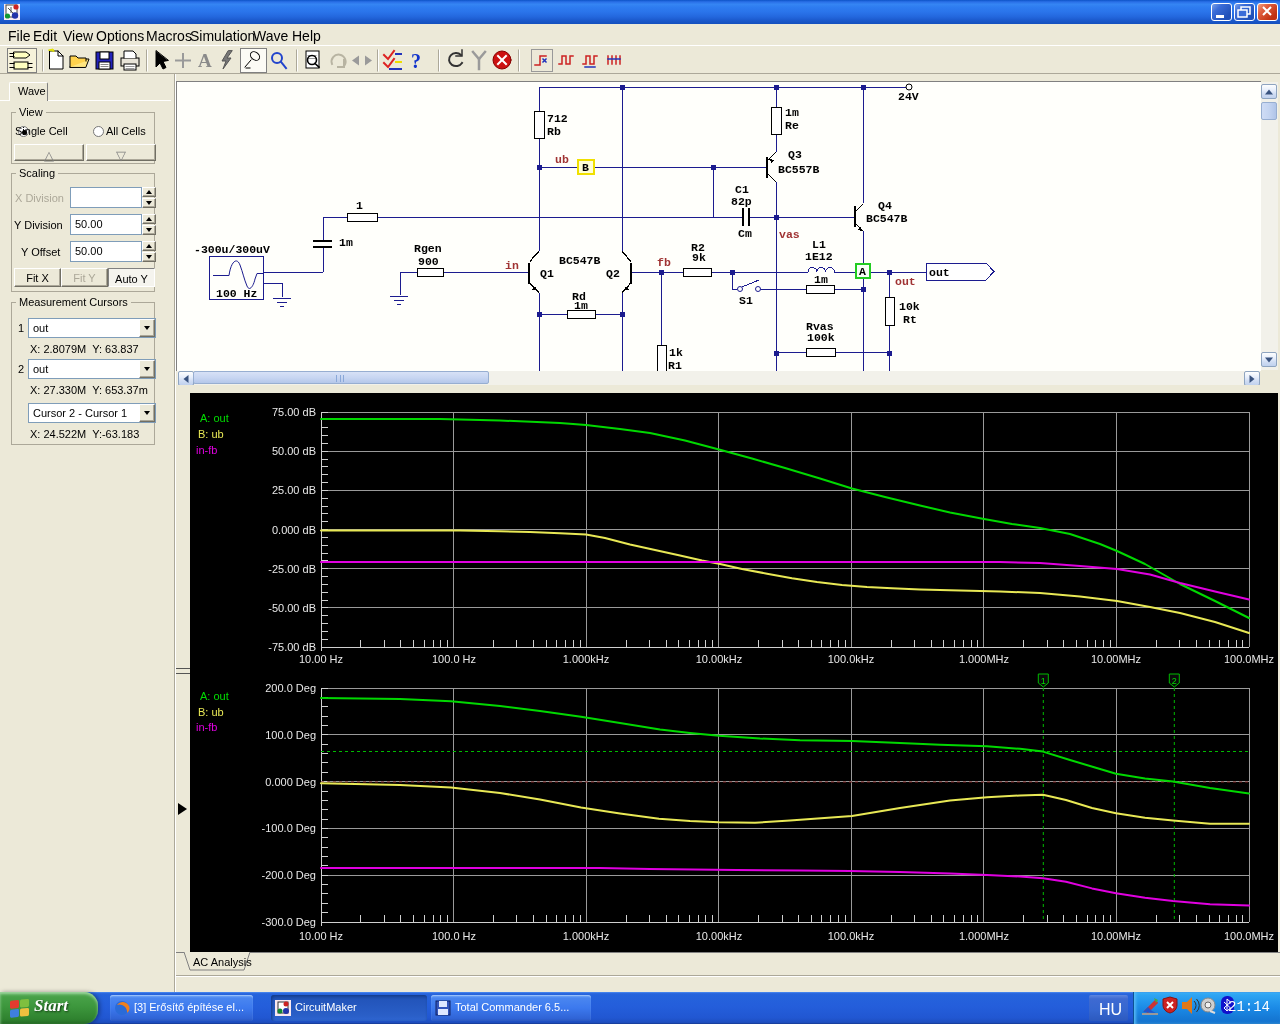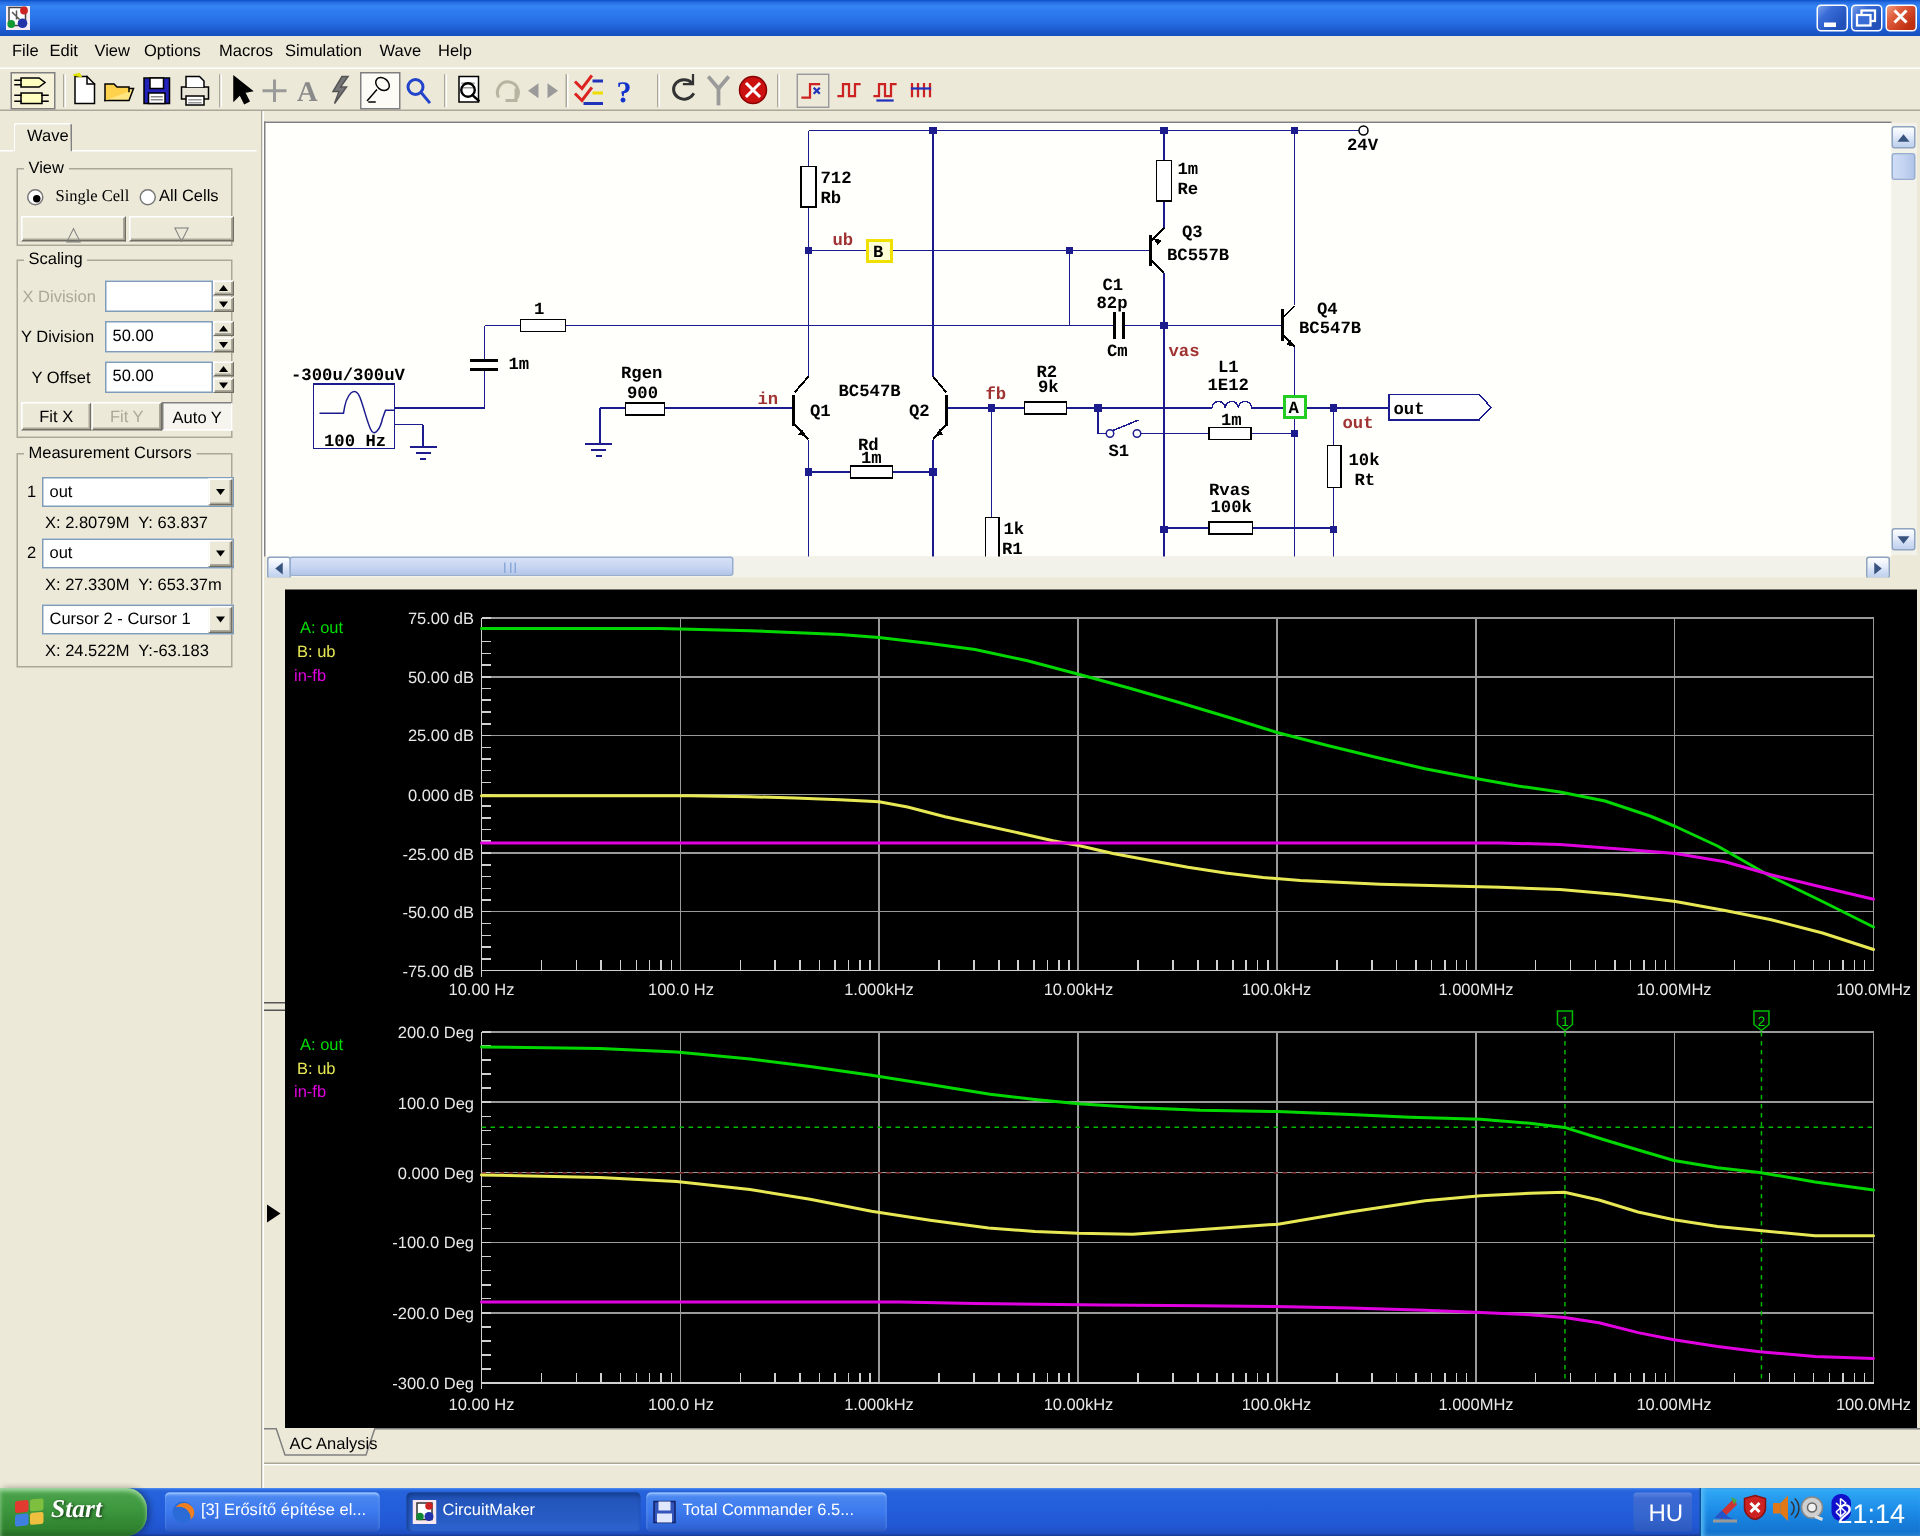--- a/index.html
+++ b/index.html
@@ -7,21 +7,21 @@
 *{box-sizing:border-box;}
 .abs{position:absolute;}
 #titlebar{left:0;top:0;width:1280px;height:24px;
 background:linear-gradient(180deg,#0d53c7 0%,#2a70e8 8%,#3585f3 18%,#2e7cf0 30%,#2a74ea 50%,#2367dd 70%,#1b59cc 85%,#1450bd 100%);}
 #titletext{left:25px;top:3px;color:#fff;font-size:13px;font-weight:bold;
 text-shadow:1px 1px 1px #103a80;white-space:nowrap;}
 .winbtn{top:3px;width:21px;height:18px;border-radius:3px;border:1px solid #fff;
 color:#fff;font-size:11px;text-align:center;line-height:16px;}
 #btnmin,#btnmax{background:linear-gradient(135deg,#7ba1e8 0%,#3a6cd8 30%,#2050b8 80%);}
 #btnclose{background:linear-gradient(135deg,#f0a080 0%,#e06040 30%,#c03010 80%);}
-#menubar{left:0;top:24px;width:1280px;height:21px;background:#ece9d8;font-size:11px;}
+#menubar{left:0;top:24px;width:1280px;height:21px;background:#ece9d8;font-size:14px;}
 #menubar span{position:absolute;top:4px;color:#000;}
 #toolbar{left:0;top:45px;width:1280px;height:29px;background:#ece9d8;
 border-top:1px solid #fff;border-bottom:1px solid #aca899;}
 #leftpanel{left:0;top:74px;width:176px;height:918px;background:#ece9d8;font-size:11px;border-right:1px solid #fff;box-shadow:-1px 0 0 #aca899 inset;}
 .groupbox{position:absolute;border:1px solid #aca899;border-radius:0;}
 .grouplabel{position:absolute;top:-7px;left:4px;background:#ece9d8;padding:0 3px;font-size:11px;}
 #schemwrap{left:176px;top:81px;width:1085px;height:290px;background:#fffffb;
 border-top:1px solid #808080;border-left:1px solid #808080;}
 #wavebg{left:176px;top:385px;width:1104px;height:592px;background:#ece9d8;}
 #waveblack{left:190px;top:393px;width:1088px;height:559px;background:#000;overflow:hidden;}
@@ -232,21 +232,21 @@
 </g>
 </svg>
 </div>
 <div class="abs" id="leftpanel">
   <div class="abs" style="left:9px;top:8px;width:39px;height:19px;background:#ece9d8;border-top:1px solid #fff;border-left:1px solid #fff;border-right:1px solid #808080;border-top-right-radius:2px;border-top-left-radius:2px;padding:2px 0 0 8px;">Wave</div>
   <div class="abs" style="left:0px;top:26px;width:9px;height:0;border-top:1px solid #fff;"></div>
     <div class="abs" style="left:48px;top:26px;width:123px;height:0;border-top:1px solid #fff;"></div>
   <div class="abs groupbox" style="left:11px;top:38px;width:144px;height:52px;">
     <div class="grouplabel">View</div>
     <span class="radio radiosel" style="left:6px;top:13px;"></span>
-    <div class="abs" style="left:25px;top:12px;font-family:Liberation Serif, serif;">Single Cell</div>
+    <div class="abs" style="left:3px;top:12px;">Single Cell</div>
     <span class="radio" style="left:81px;top:13px;"></span>
     <div class="abs" style="left:94px;top:12px;">All Cells</div>
     <div class="abs btn" style="left:2px;top:31px;width:70px;height:17px;">
       <span style="color:#808080;font-size:13px;">△</span>
     </div>
     <div class="abs btn" style="left:74px;top:31px;width:70px;height:17px;"><span style="color:#808080;font-size:13px;">▽</span></div>
   </div>
   <div class="abs groupbox" style="left:11px;top:99px;width:144px;height:119px;">
     <div class="grouplabel">Scaling</div>
     <div class="abs" style="left:3px;top:18px;color:#aca899;">X Division</div>
@@ -809,15 +809,15 @@
       <g transform="translate(58,1)">
         <circle cx="8" cy="8" r="7" fill="#cfcfcf" stroke="#888"></circle>
         <circle cx="8" cy="8" r="3" fill="#f0f0f0" stroke="#666"></circle>
         <path d="M10 14 l5 2" stroke="#ddd" stroke-width="2"></path>
       </g>
       <g transform="translate(78,0)">
         <rect x="1" y="0" width="13" height="18" rx="6" fill="#1111cc"></rect>
         <path d="M7 3 V15 L10.5 12 L4 6 M7 15 L4 12 M7 3 L10.5 6 L4 12" stroke="#fff" fill="none"></path>
       </g>
     </svg>
-    <span style="position:absolute;right:10px;top:7px;color:#fff;font-size:18px;">21:14</span>
+    <span style="position:absolute;right:10px;top:7px;color:#fff;font-size:14px;font-family:Liberation Mono, monospace;">21:14</span>
   </div>
 </div>
 
 </body></html>

